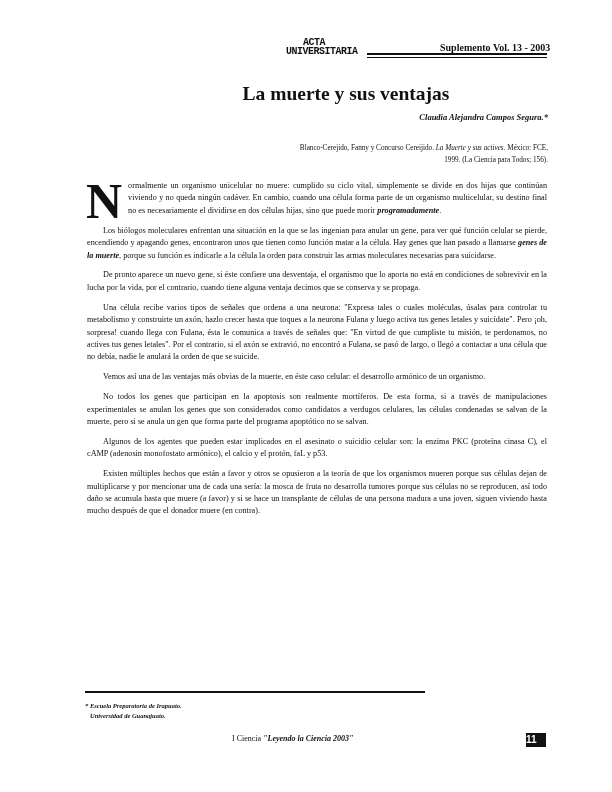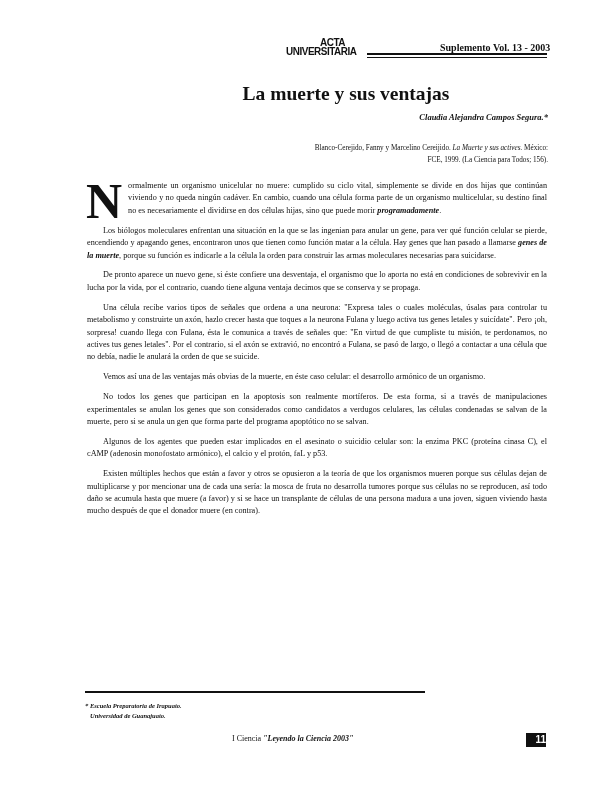--- a/index.html
+++ b/index.html
@@ -1,54 +1,54 @@
 <!DOCTYPE html>
 <html><head>
 <meta charset="utf-8">
 <style>
   html, body { margin:0; padding:0; background:#ffffff; }
   body { width:612px; height:792px; position:relative; overflow:hidden;
          font-family:"Liberation Serif", "DejaVu Serif", serif; color:#111; }
-  .logo { position:absolute; left:283px; top:38px; width:62px; text-align:right;
-          font-family:Liberation Sans, sans-serif; font-weight:bold; line-height:9px; letter-spacing:-0.5px; }
+  .logo { position:absolute; left:283px; top:38px; width:62px; text-align:center;
+          font-family:Liberation Mono, monospace; font-weight:bold; line-height:9px; letter-spacing:-0.5px; }
   .logo .l1 { font-size:10px; }
   .logo .l2 { font-size:11px; transform:scaleX(0.9); }
   .header-vol { position:absolute; left:440px; top:42px; font-size:10px; font-weight:bold; }
   .rule1 { position:absolute; left:367px; top:53px; width:180px; height:2px; background:#111; }
   .rule2 { position:absolute; left:367px; top:57px; width:180px; height:1px; background:#111; }
   .title { position:absolute; left:0; width:612px; top:83px; text-align:center; font-size:19.5px; font-weight:bold;padding-left:40px; }
   .author { position:absolute; right:64px; top:112px; font-size:8.5px; font-weight:bold; font-style:italic;margin-left:46px; }
   .ref { position:absolute; right:64px; top:142px; width:250px; text-align:right; font-size:7.2px; line-height:12px; }
   .body { position:absolute; left:87px; top:180px; width:460px; font-size:8.2px; line-height:12.4px; text-align:justify; }
   .body p { margin:0 0 7.5px 0; text-indent:16px; }
   .body p.first { text-indent:0; }
   .dropcap { float:left; font-size:50px; line-height:40px; margin:1px 6px 0 -1px; font-weight:bold; }
   .em { font-style:italic; font-weight:bold; }
   .fn-rule { position:absolute; left:85px; top:691px; width:340px; height:1.5px; background:#111; }
   .footnote { position:absolute; left:85px; top:701px; font-size:6.5px; font-weight:bold; font-style:italic; line-height:10px; }
   .footer { position:absolute; left:232px; top:734px; font-size:8px; }
   .footer i { font-weight:bold; }
   .pagenum { position:absolute; left:526px; top:733px; width:20px; height:14px; background:#111; color:#fff;
-             font-size:10px; font-weight:bold; text-align:right; line-height:14px; font-family:"Liberation Sans", sans-serif; }
+             font-size:10px; font-weight:bold; text-align:left; line-height:14px; font-family:"Liberation Sans", sans-serif; }
 </style>
 </head>
 <body>
 
 <div class="logo">
   <div class="l1">ACTA</div>
   <div class="l2">UNIVERSITARIA</div>
 </div>
 <div class="header-vol">Suplemento Vol. 13 - 2003</div>
 <div class="rule1"></div>
 <div class="rule2"></div>
 
 <div class="title">La muerte y sus ventajas</div>
 <div class="author">Claudia Alejandra Campos Segura.*</div>
 <div class="ref">
-  <span>Blanco-Cerejido, Fanny y Marcelino Cereijido. </span><i>La Muerte y sus actives.</i><span> México: FCE, 1999. (La Ciencia para Todos; 156).</span>
+  <span>Blanco-Cerejido, Fanny y Concurso Cereijido. </span><i>La Muerte y sus actives.</i><span> México: FCE, 1999. (La Ciencia para Todos; 156).</span>
 </div>
 
 <div class="body">
   <p class="first">
     <span class="dropcap">N</span><span>ormalmente un organismo unicelular no muere: cumplido su ciclo vital, simplemente se divide en dos hijas que continúan viviendo y no queda ningún cadáver. En cambio, cuando una célula forma parte de un organismo multicelular, su destino final no es necesariamente el dividirse en dos células hijas, sino que puede morir </span><span class="em">programadamente</span><span>.</span>
   </p>
   <p><span>Los biólogos moleculares enfrentan una situación en la que se las ingenian para anular un gene, para ver qué función celular se pierde, encendiendo y apagando genes, encontraron unos que tienen como función matar a la célula. Hay genes que han pasado a llamarse </span><span class="em">genes de la muerte</span><span>, porque su función es indicarle a la célula la orden para construir las armas moleculares necesarias para suicidarse.</span></p>
   <p>De pronto aparece un nuevo gene, si éste confiere una desventaja, el organismo que lo aporta no está en condiciones de sobrevivir en la lucha por la vida, por el contrario, cuando tiene alguna ventaja decimos que se conserva y se propaga.</p>
   <p>Una célula recibe varios tipos de señales que ordena a una neurona: "Expresa tales o cuales moléculas, úsalas para controlar tu metabolismo y construirte un axón, hazlo crecer hasta que toques a la neurona Fulana y luego activa tus genes letales y suicídate". Pero ¡oh, sorpresa! cuando llega con Fulana, ésta le comunica a través de señales que: "En virtud de que cumpliste tu misión, te perdonamos, no actives tus genes letales". Por el contrario, si el axón se extravió, no encontró a Fulana, se pasó de largo, o llegó a contactar a una célula que no debía, nadie le anulará la orden de que se suicide.</p>
   <p>Vemos así una de las ventajas más obvias de la muerte, en éste caso celular: el desarrollo armónico de un organismo.</p>

